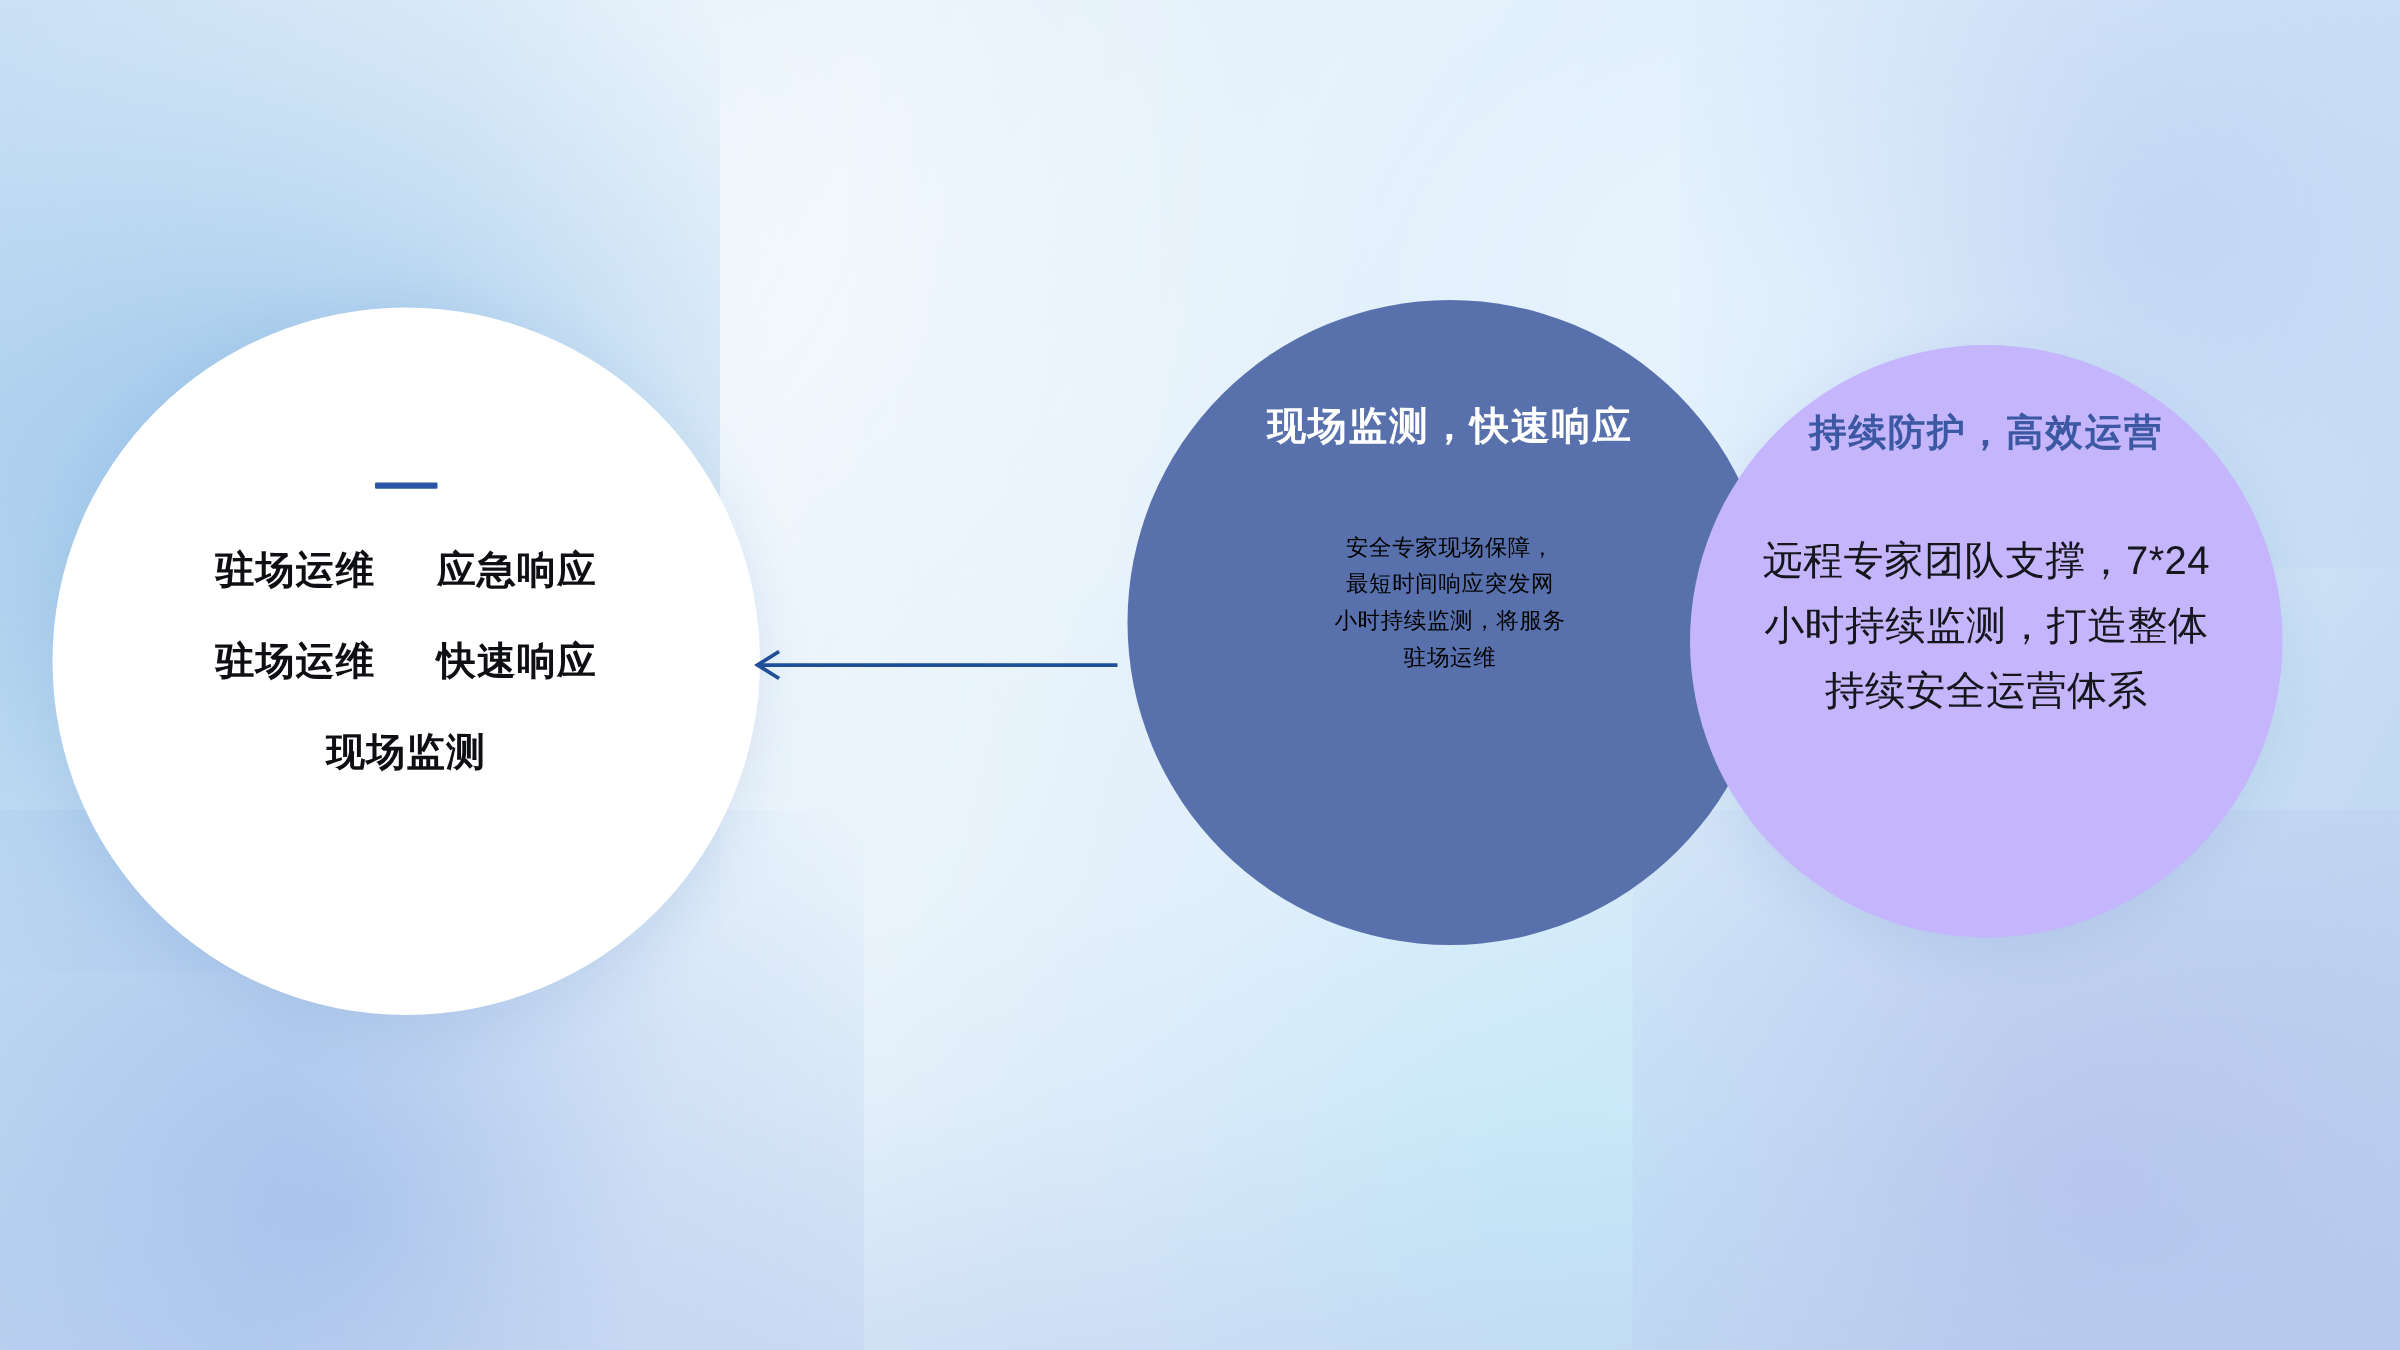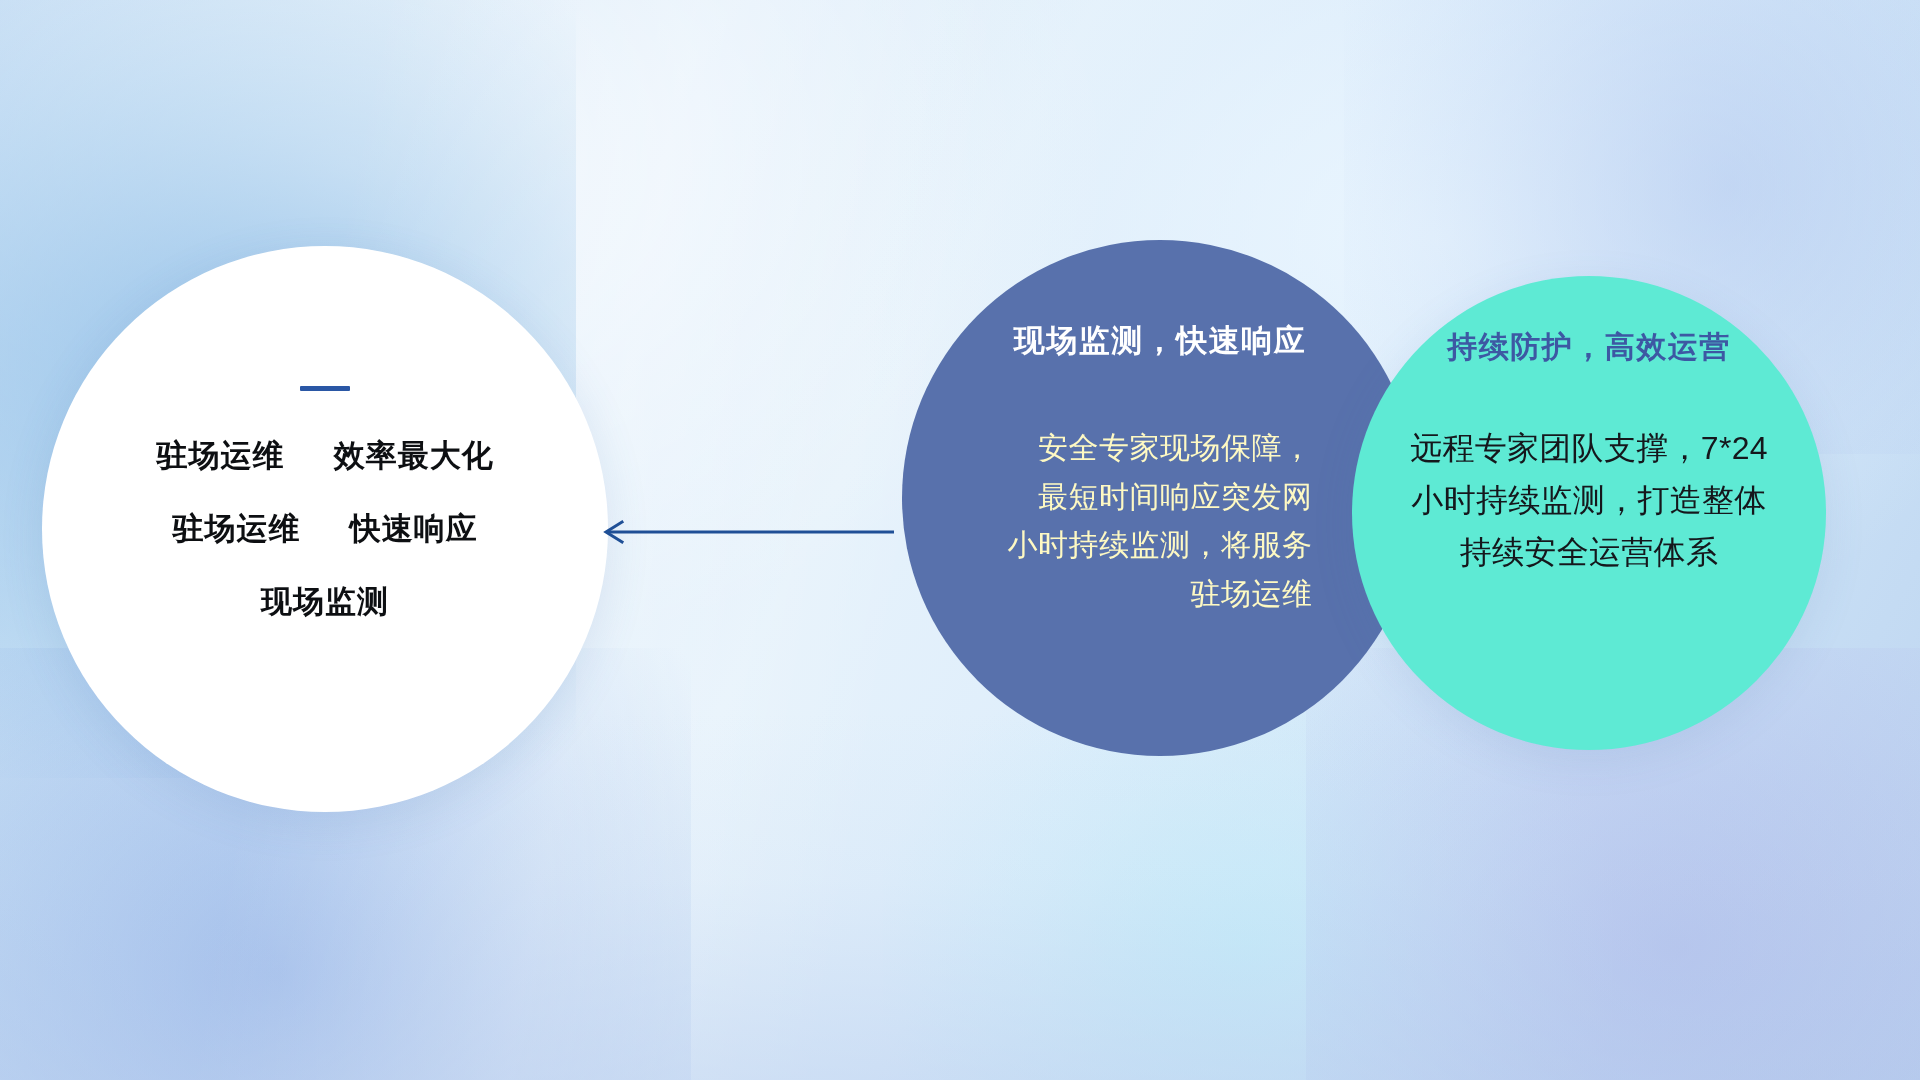--- a/index.html
+++ b/index.html
@@ -98,28 +98,28 @@
     justify-content:flex-start;
     padding:84px 56px 0 56px;
     text-align:center;
   }
   #circle-mid .c-title{
     font-size:31px; font-weight:bold; color:#ffffff;
     letter-spacing:1.5px; white-space:nowrap; line-height:1.1;
     margin-bottom:66px;
   }
   #circle-mid .c-body{
-    font-size:30px; color:#fef9c3; line-height:1.62;
-    letter-spacing:.5px; text-align:right;
+    font-size:18px; color:#000000; line-height:1.62;
+    letter-spacing:.5px; text-align:center;
     max-width:330px;
   }
 
   #circle-right{
     left:1352px; top:276px; width:474px; height:474px;
-    background:#5eead4;
+    background:#c4b5fd;
     z-index:3;
     box-shadow:0 10px 40px rgba(80,120,175,.13);
     justify-content:flex-start;
     padding:54px 34px 0 34px;
     text-align:center;
   }
   #circle-right .c-title{
     font-size:30px; font-weight:bold; color:#3d58a3;
     letter-spacing:1.5px; white-space:nowrap; line-height:1.1;
     margin-bottom:60px;
@@ -147,21 +147,21 @@
 </div>
 
 <div id="stage">
 
   <div class="circle" id="circle-left">
     <div class="rule"></div>
 
     <div class="left-line">
       <span>驻场运维</span>
       <span class="gap"></span>
-      <span>效率最大化</span>
+      <span>应急响应</span>
     </div>
 
     <div class="left-line">
       <span>驻场运维</span>
       <span class="gap"></span>
       <span>快速响应</span>
     </div>
 
     <div class="left-line">
       <span>现场监测</span>

